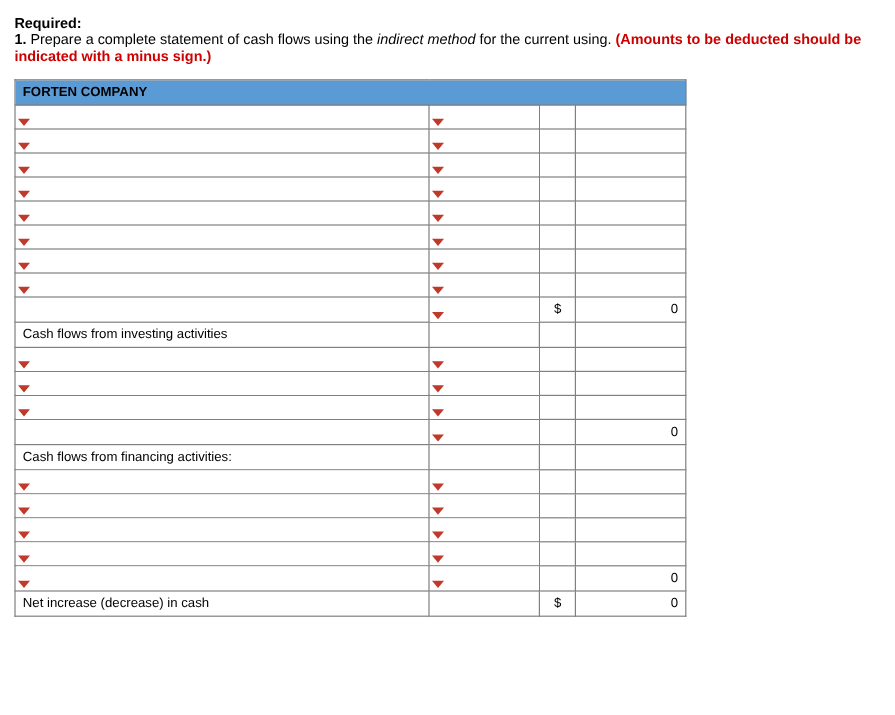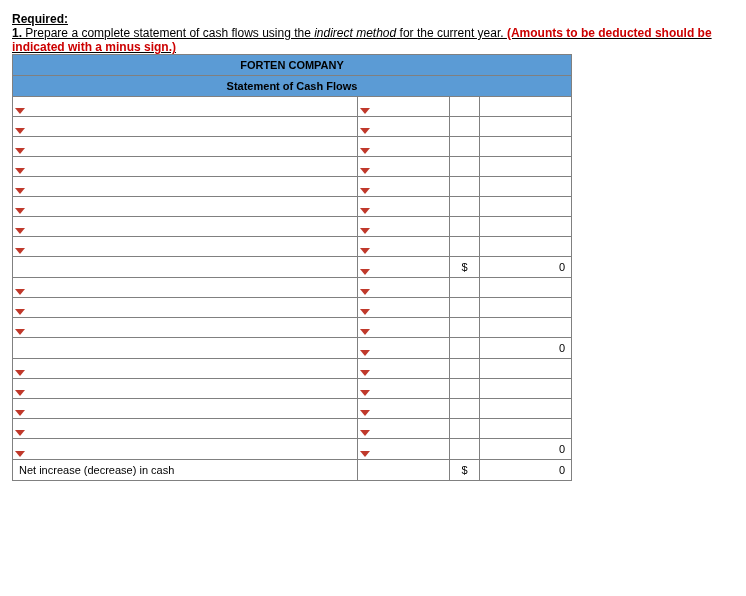--- a/index.html
+++ b/index.html
@@ -5,40 +5,39 @@
   * { box-sizing: border-box; }
   body {
     font-family: Arial, Helvetica, sans-serif;
     font-size: 12px;
     color: #000;
     margin: 0;
     padding: 12px;
     background: #fff;
     width: 746px;
   }
-  .heading-block { margin-bottom: 0; text-decoration: underline; }
+  .heading-block { margin-bottom: 12px; }
   .req-label { font-weight: bold; font-size: 12px; }
   .req-text { font-size: 12px; }
   .req-text .ital { font-style: italic; }
   .req-red { color: #cc0000; font-weight: bold; }
   table.stmt {
     border-collapse: collapse;
     width: 560px;
   }
   table.stmt td, table.stmt th {
     border: 1px solid #808080;
     padding: 4px 6px;
     height: 20px;
     font-size: 11px;
     vertical-align: middle;
     background: #fff;
   }
   .hdr {
     background: #5b9bd5 !important;
-    text-align: center;
     font-weight: bold;
     font-size: 12px;
     color: #000;
   }
   .col-desc { width: 320px; }
   .col-amt1 { width: 85px; text-align: right; }
   .col-dollar { width: 28px; text-align: center; }
   .col-amt2 { width: 85px; text-align: right; }
   .dropdown-cell { position: relative; }
   .dropdown-cell::after {
@@ -52,33 +51,30 @@
     border-top: 6px solid #c0392b;
   }
   .section-label { font-size: 11px; }
 </style>
 </head>
 <body>
 
 <div class="heading-block">
   <div class="req-label">Required:</div>
   <div class="req-text">
-    <b>1.</b><span> Prepare a complete statement of cash flows using the </span><span class="ital">indirect method</span><span> for the current year. </span><span class="req-red">(Amounts to be deducted should be indicated with a minus sign.)</span>
+    <b>1.</b><span> Prepare a complete statement of cash flows using the </span><span class="ital">indirect method</span><span> for the current using. </span><span class="req-red">(Amounts to be deducted should be indicated with a minus sign.)</span>
   </div>
 </div>
 
 <table class="stmt">
 
   <tbody>
       <tr>
         <td class="hdr" colspan="4">FORTEN COMPANY</td>
       </tr>
-  <tr>
-        <td class="hdr" colspan="4">Statement of Cash Flows</td>
-      </tr>
 
   <tr>
     <td class="col-desc dropdown-cell"></td>
     <td class="col-amt1 dropdown-cell"></td>
     <td class="col-dollar"></td>
     <td class="col-amt2"></td>
   </tr>
   <tr>
     <td class="col-desc dropdown-cell"></td>
     <td class="col-amt1 dropdown-cell"></td>
@@ -122,20 +118,26 @@
     <td class="col-amt2"></td>
   </tr>
   <tr>
     <td class="col-desc"></td>
     <td class="col-amt1 dropdown-cell"></td>
     <td class="col-dollar">$</td>
     <td class="col-amt2">0</td>
   </tr>
 
   <tr>
+    <td class="col-desc section-label">Cash flows from investing activities</td>
+    <td class="col-amt1"></td>
+    <td class="col-dollar"></td>
+    <td class="col-amt2"></td>
+  </tr>
+  <tr>
     <td class="col-desc dropdown-cell"></td>
     <td class="col-amt1 dropdown-cell"></td>
     <td class="col-dollar"></td>
     <td class="col-amt2"></td>
   </tr>
   <tr>
     <td class="col-desc dropdown-cell"></td>
     <td class="col-amt1 dropdown-cell"></td>
     <td class="col-dollar"></td>
     <td class="col-amt2"></td>
@@ -146,20 +148,26 @@
     <td class="col-dollar"></td>
     <td class="col-amt2"></td>
   </tr>
   <tr>
     <td class="col-desc"></td>
     <td class="col-amt1 dropdown-cell"></td>
     <td class="col-dollar"></td>
     <td class="col-amt2">0</td>
   </tr>
 
+  <tr>
+    <td class="col-desc section-label">Cash flows from financing activities:</td>
+    <td class="col-amt1"></td>
+    <td class="col-dollar"></td>
+    <td class="col-amt2"></td>
+  </tr>
   <tr>
     <td class="col-desc dropdown-cell"></td>
     <td class="col-amt1 dropdown-cell"></td>
     <td class="col-dollar"></td>
     <td class="col-amt2"></td>
   </tr>
   <tr>
     <td class="col-desc dropdown-cell"></td>
     <td class="col-amt1 dropdown-cell"></td>
     <td class="col-dollar"></td>

